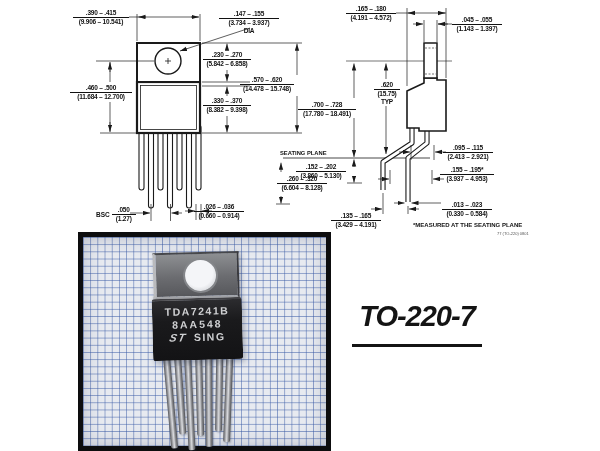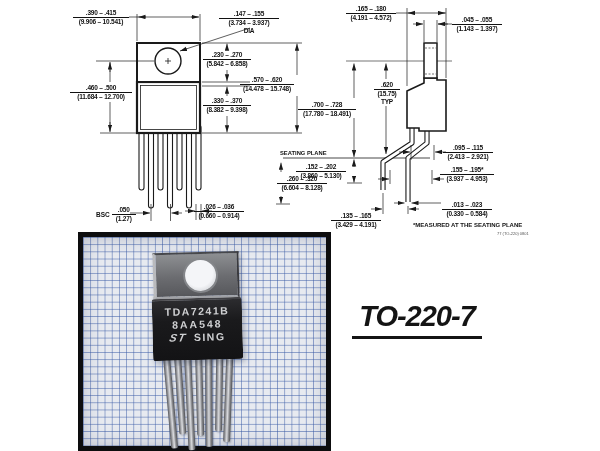--- a/index.html
+++ b/index.html
@@ -44,21 +44,21 @@
   .mark3{margin-top:1px;font-size:10.5px;font-weight:bold;letter-spacing:1.5px;}
   .stlogo{display:inline-block;transform:skewX(-14deg);font-style:italic;margin-right:7px;
           font-size:11px;}
   .lead{position:absolute;width:7px;border-radius:0 0 2px 2px;transform-origin:top center;
         background:linear-gradient(90deg,#55565a,#b8b9bd 35%,#d9dadd 50%,#8e8f93 72%,#4e4f53);
         box-shadow:1px 1px 2px rgba(30,40,70,.3);}
 
   
   .pkg-title{position:absolute;left:352px;top:300px;width:130px;text-align:center;
              font-size:29px;font-weight:bold;font-style:italic;letter-spacing:-1px;
-             color:#141414;border-bottom:3.5px solid #141414;padding-bottom:3px;}
+             color:#141414;border-bottom:3.5px solid #141414;padding-bottom:11px;}
   .note-txt{font-size:6px;}
   .doc-txt{font-size:4px;color:#555;font-weight:normal;}
   .seat-txt{font-size:5.8px;}
 </style>
 </head>
 <body>
 
 <div id="stage">
 
   <svg width="600" height="245" style="position:absolute;left:0;top:0">

